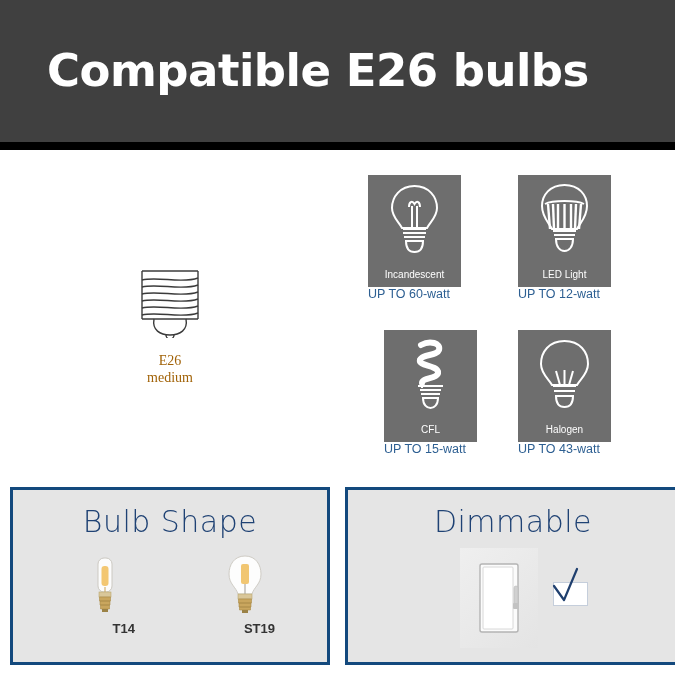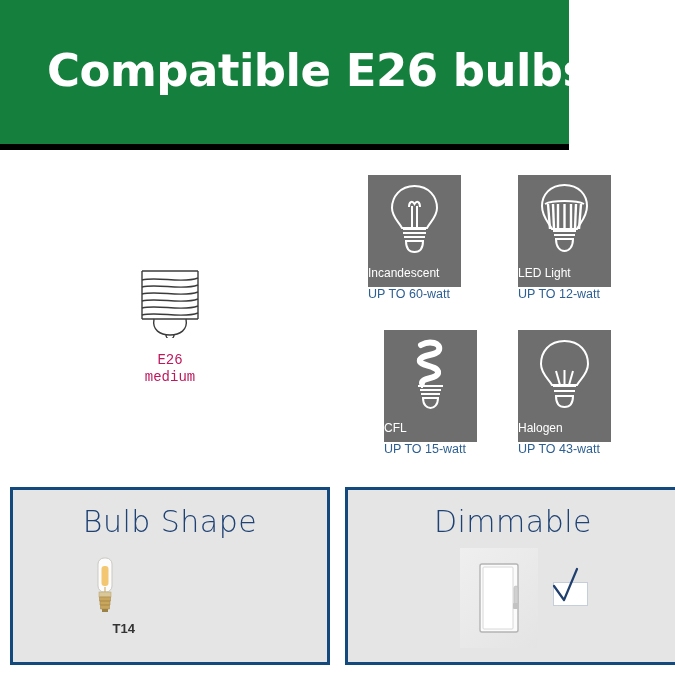--- a/index.html
+++ b/index.html
@@ -14,24 +14,24 @@
     overflow: hidden;
     font-family: "Liberation Sans", sans-serif;
     background: #ffffff;
   }
 
   
   .header {
     position: absolute;
     left: 0;
     top: 0;
-    width: 569px;
+    width: 675px;
     height: 150px;
-    background: #15803d;
-    border-bottom: 6px solid #000000;
+    background: #404040;
+    border-bottom: 8px solid #000000;
     box-sizing: border-box;
   }
   .header-title {
     position: absolute;
     left: 47px;
     top: 44px;
     color: #ffffff;
     font-size: 45px;
     font-weight: bold;
     letter-spacing: -0.5px;
@@ -46,24 +46,24 @@
     top: 262px;
     width: 140px;
     text-align: center;
   }
   .e26-icon {
     display: block;
     margin: 0 auto;
   }
   .e26-label {
     margin-top: 10px;
-    color: #be185d;
+    color: #a16207;
     font-size: 14px;
     line-height: 17px;
-    font-family: Liberation Mono, monospace;
+    font-family: Liberation Serif, serif;
   }
   .e26-label div { display: block; }
 
   
   .tiles {
     position: absolute;
     left: 368px;
     top: 175px;
     width: 280px;
   }
@@ -83,23 +83,23 @@
     left: 0;
     top: 4px;
     width: 93px;
     height: 80px;
   }
   .tile-name {
     position: absolute;
     left: 0;
     bottom: 7px;
     width: 93px;
-    text-align: left;
+    text-align: center;
     color: #ffffff;
-    font-size: 12px;
+    font-size: 10px;
     white-space: nowrap;
     font-family: "Liberation Sans", sans-serif;
   }
   .tile-caption {
     color: #2d5f92;
     font-size: 12.5px;
     white-space: nowrap;
     font-family: "Liberation Sans", sans-serif;
   }
 
@@ -332,20 +332,33 @@
           <path d="M17 33 L17 38" stroke="#c9a257" stroke-width="1"></path>
           <rect x="11" y="38" width="12" height="5" fill="#d9c79a" stroke="#bba870" stroke-width="0.6"></rect>
           <path d="M11.5 43 h11 v4 h-11 z M12 47 h10 v4 h-10 z M12.5 51 h9 v4 h-9 z" fill="#c9a65e" stroke="#a98c48" stroke-width="0.6"></path>
           <path d="M14 55 h6 v3 h-6 z" fill="#9b8246"></path>
         </svg>
       </div>
       <div class="shape-label">T14</div>
     </div>
 
 
+    <div class="shape-item">
+      <div class="shape-art">
+        <svg width="36" height="62" viewBox="0 0 36 62">
+          <path d="M18 2 C 7 2, 2 11, 2 20 C 2 30, 9 33, 11 40 L 25 40 C 27 33, 34 30, 34 20 C 34 11, 29 2, 18 2 Z" fill="#fdfdfd" stroke="#cfccc5" stroke-width="1"></path>
+          <rect x="14" y="10" width="8" height="20" rx="2" fill="#f0c063" opacity="0.9"></rect>
+          <path d="M18 30 L18 40" stroke="#b9b6b0" stroke-width="1.4"></path>
+          <rect x="11" y="40" width="14" height="5" fill="#d9c79a" stroke="#bba870" stroke-width="0.6"></rect>
+          <path d="M11.5 45 h13 v4 h-13 z M12 49 h12 v4 h-12 z M12.5 53 h11 v3 h-11 z" fill="#c9a65e" stroke="#a98c48" stroke-width="0.6"></path>
+          <path d="M15 56 h6 v3 h-6 z" fill="#9b8246"></path>
+        </svg>
+      </div>
+      <div class="shape-label">ST19</div>
+    </div>
 
   </div>
 </div>
 
 <div class="panel panel-dimmable">
   <div class="panel-title">Dimmable</div>
 
   <div class="dimmer-img">
     <svg width="78" height="100" viewBox="0 0 78 100">
       <rect x="20" y="16" width="38" height="68" rx="2" fill="#fbfbfb" stroke="#b4b4b4" stroke-width="1.4"></rect>

